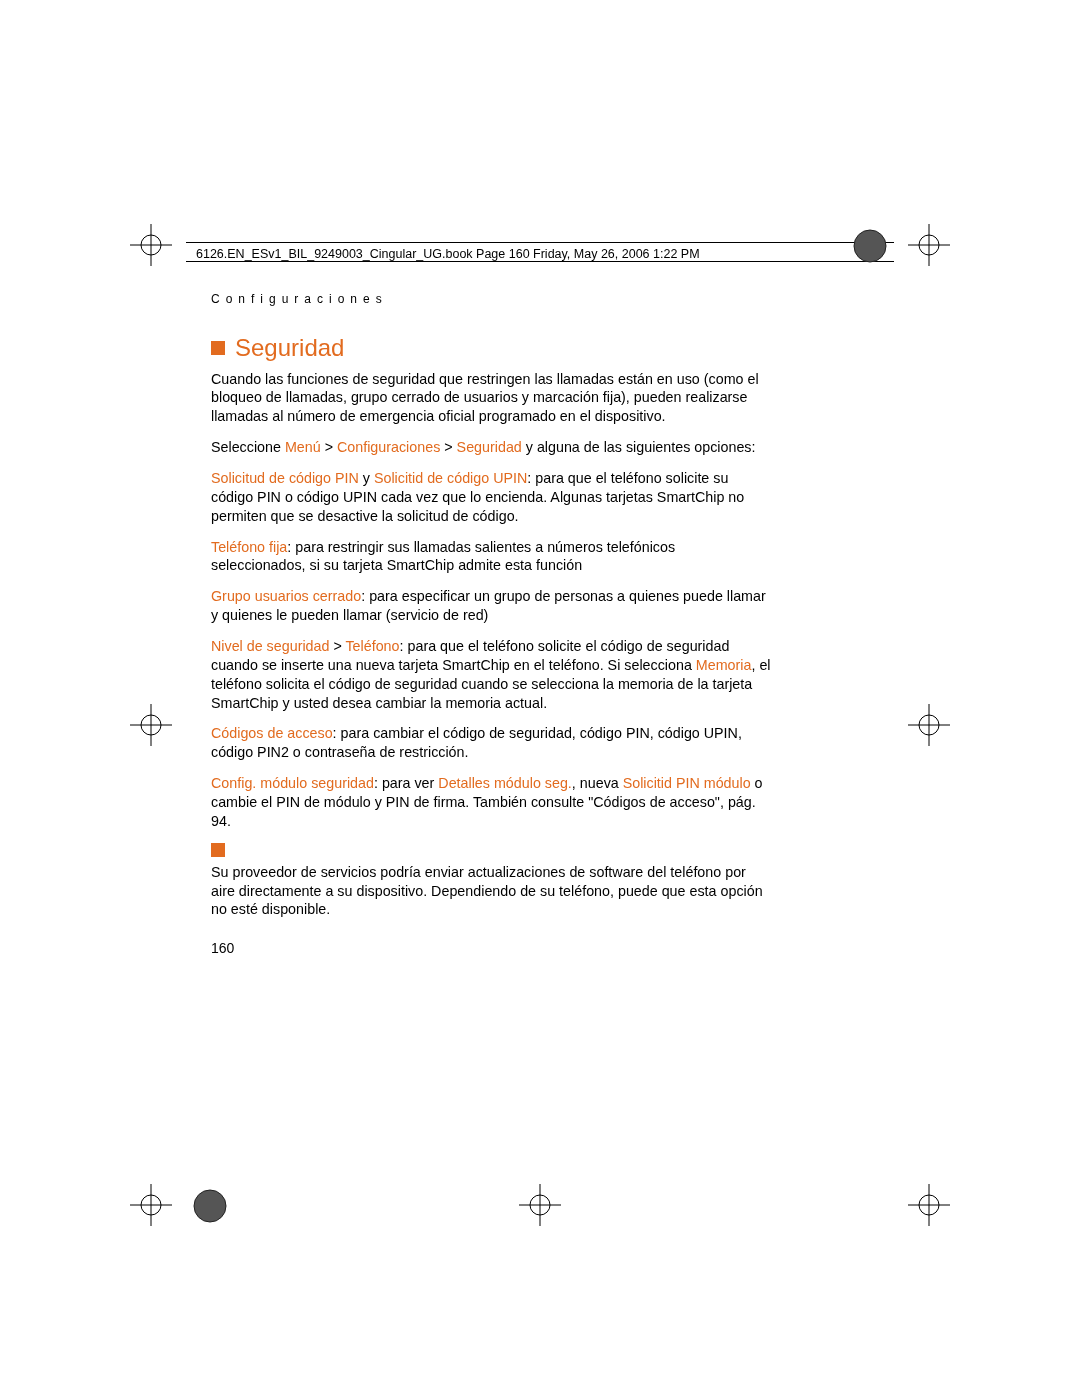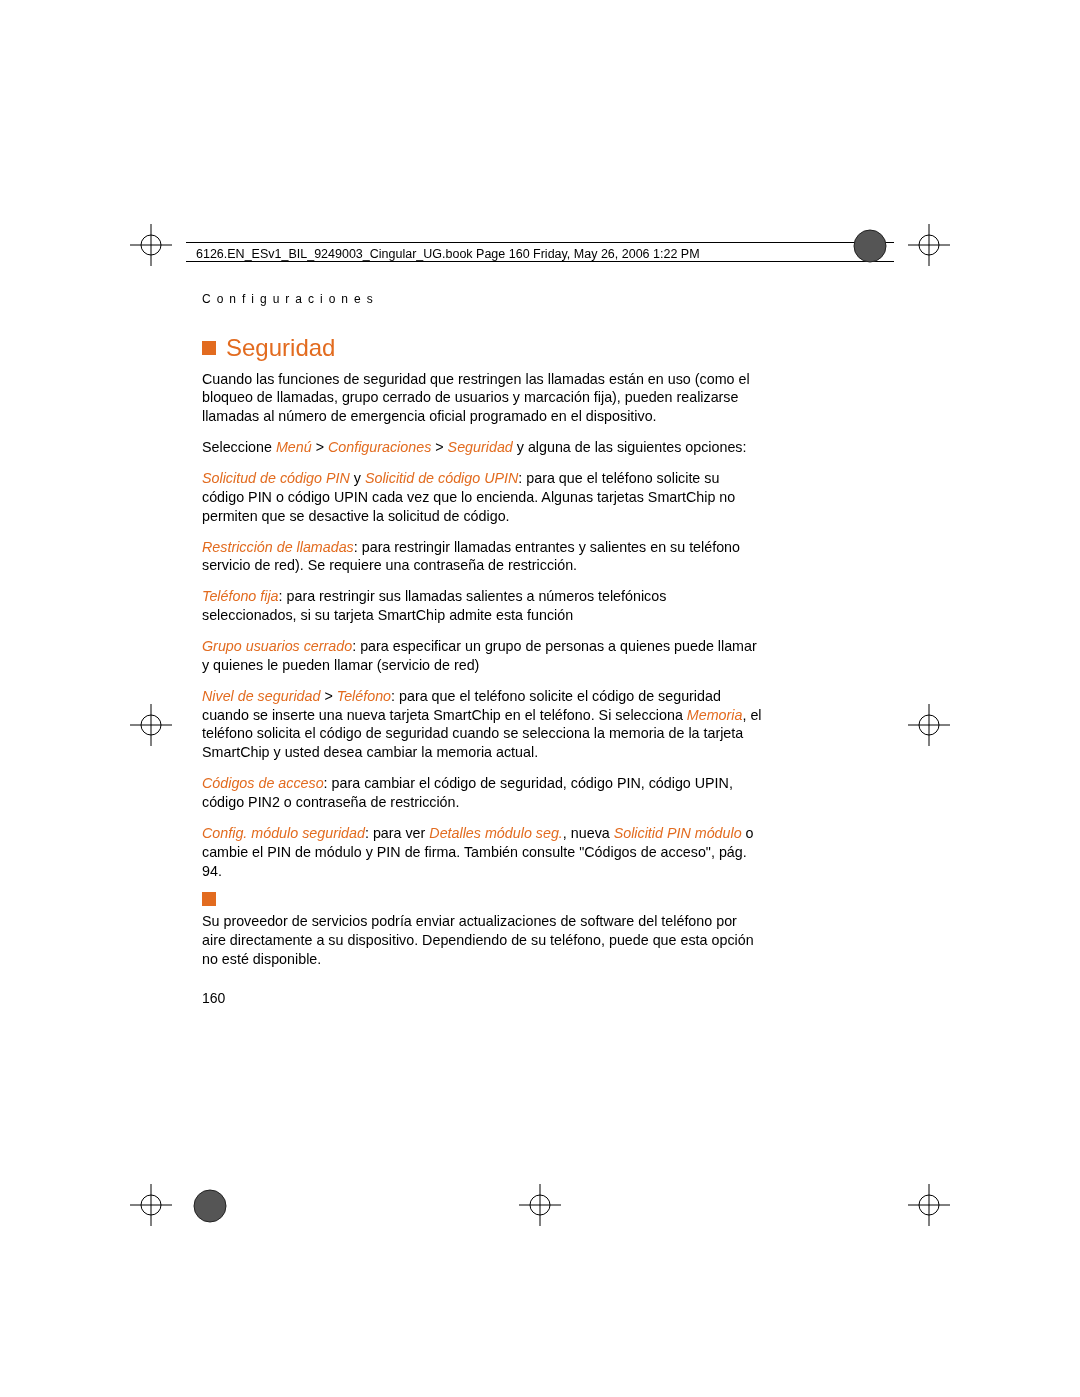--- a/index.html
+++ b/index.html
@@ -32,21 +32,21 @@
     border-bottom: 1px solid #000;
     height: 20px;
     padding: 4px 10px 0 10px;
     font-size: 12.5px;
     color: #000;
     box-sizing: border-box;
   }
   .content {
     position: absolute;
     top: 268px;
-    left: 202px;
+    left: 211px;
     width: 560px;
     color: #000;
     font-size: 14.3px;
     line-height: 1.32;
   }
   .section-label {
     letter-spacing: 6px;
     font-size: 12px;
     margin-bottom: 24px;
   }
@@ -60,21 +60,21 @@
     gap:10px;
   }
   .h1 .sq {
     display:inline-block;
     width:14px;
     height:14px;
     background:#e26b1f;
     flex-shrink:0;
   }
   .para { margin: 0 0 12px 0; }
-  .accent { color:#e26b1f; font-style:italic; }
+  .accent { color:#e26b1f; }
   .pagenum {
     margin-top: 20px;
     font-size: 14px;
   }
   
   .cm-tl { top: 200px; left: 130px; }
   .cm-tr { top: 200px; right: 130px; }
   .cm-ml { top: 680px; left: 130px; }
   .cm-mr { top: 680px; right: 130px; }
   .cm-bl { top: 1160px; left: 130px; }
@@ -101,23 +101,20 @@
     <p class="para">Cuando las funciones de seguridad que restringen las llamadas están en uso (como el bloqueo de llamadas, grupo cerrado de usuarios y marcación fija), pueden realizarse llamadas al número de emergencia oficial programado en el dispositivo.</p>
 
     <p class="para">
       <span>Seleccione </span><span class="accent">Menú</span><span> &gt; </span><span class="accent">Configuraciones</span><span> &gt; </span><span class="accent">Seguridad</span><span> y alguna de las siguientes opciones:</span>
     </p>
 
     <p class="para">
       <span class="accent">Solicitud de código PIN</span><span> y </span><span class="accent">Solicitid de código UPIN</span><span>: para que el teléfono solicite su código PIN o código UPIN cada vez que lo encienda. Algunas tarjetas SmartChip no permiten que se desactive la solicitud de código.</span>
     </p>
 
-    <p class="para">
-      <span class="accent">Restricción de llamadas</span><span>: para restringir llamadas entrantes y salientes en su teléfono servicio de red). Se requiere una contraseña de restricción.</span>
-    </p>
 
     <p class="para">
       <span class="accent">Teléfono fija</span><span>: para restringir sus llamadas salientes a números telefónicos seleccionados, si su tarjeta SmartChip admite esta función</span>
     </p>
 
     <p class="para">
       <span class="accent">Grupo usuarios cerrado</span><span>: para especificar un grupo de personas a quienes puede llamar y quienes le pueden llamar (servicio de red)</span>
     </p>
 
     <p class="para">

